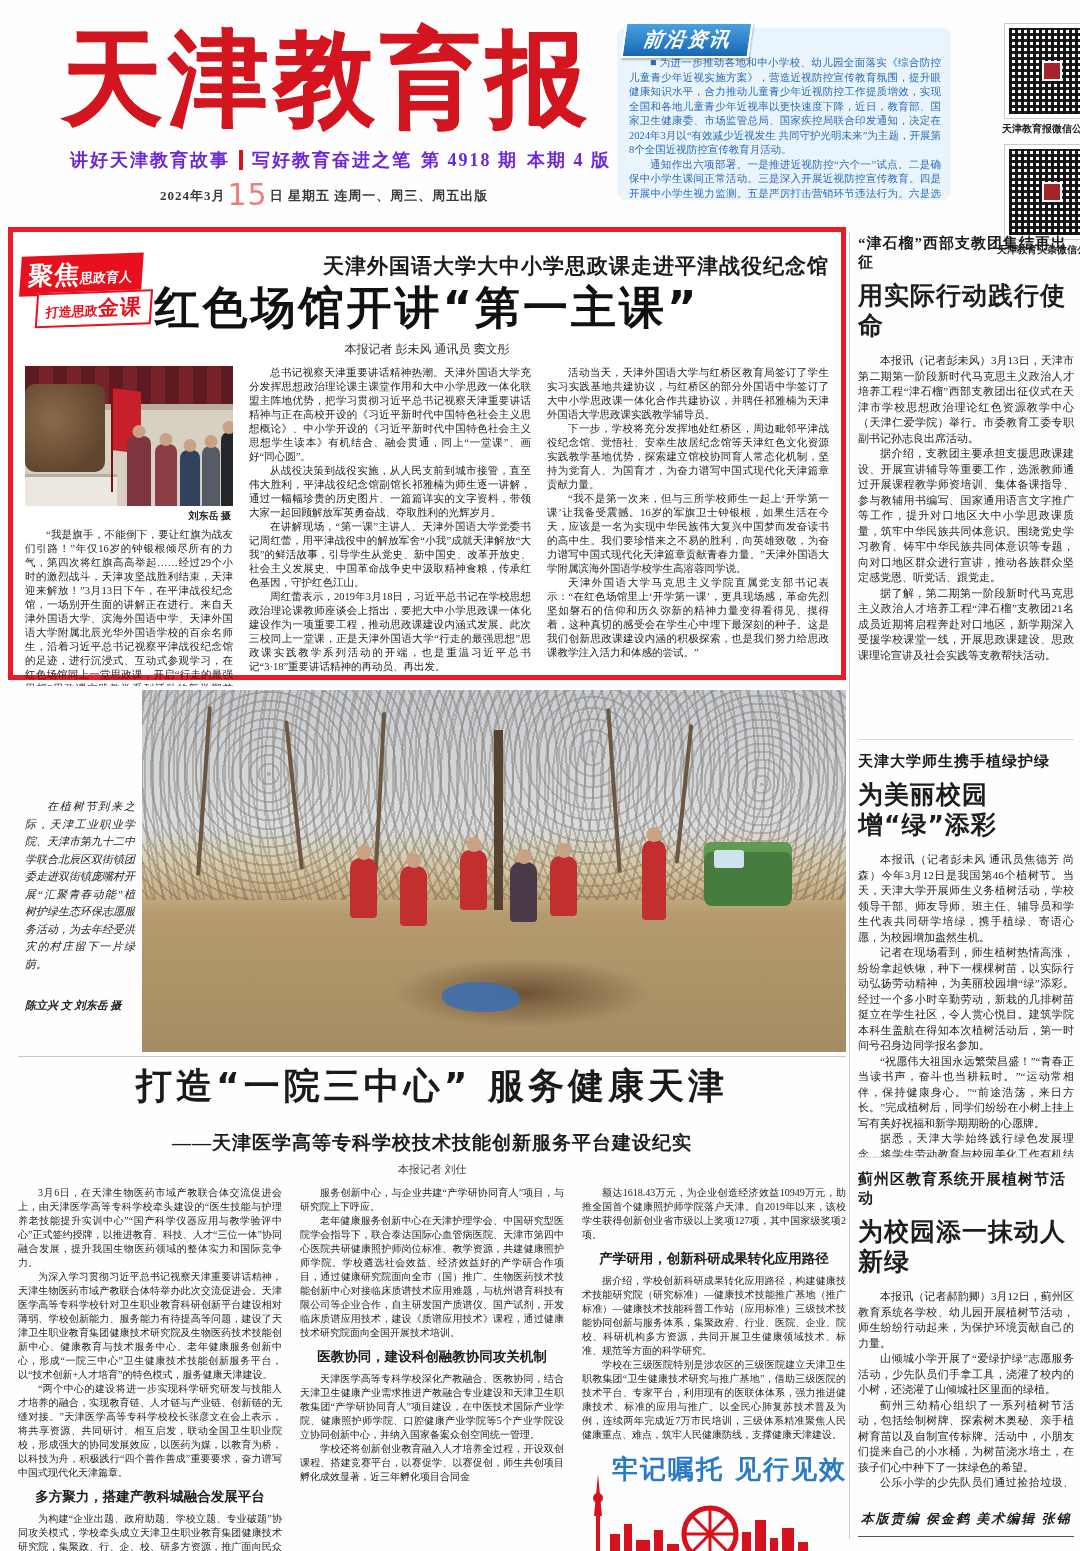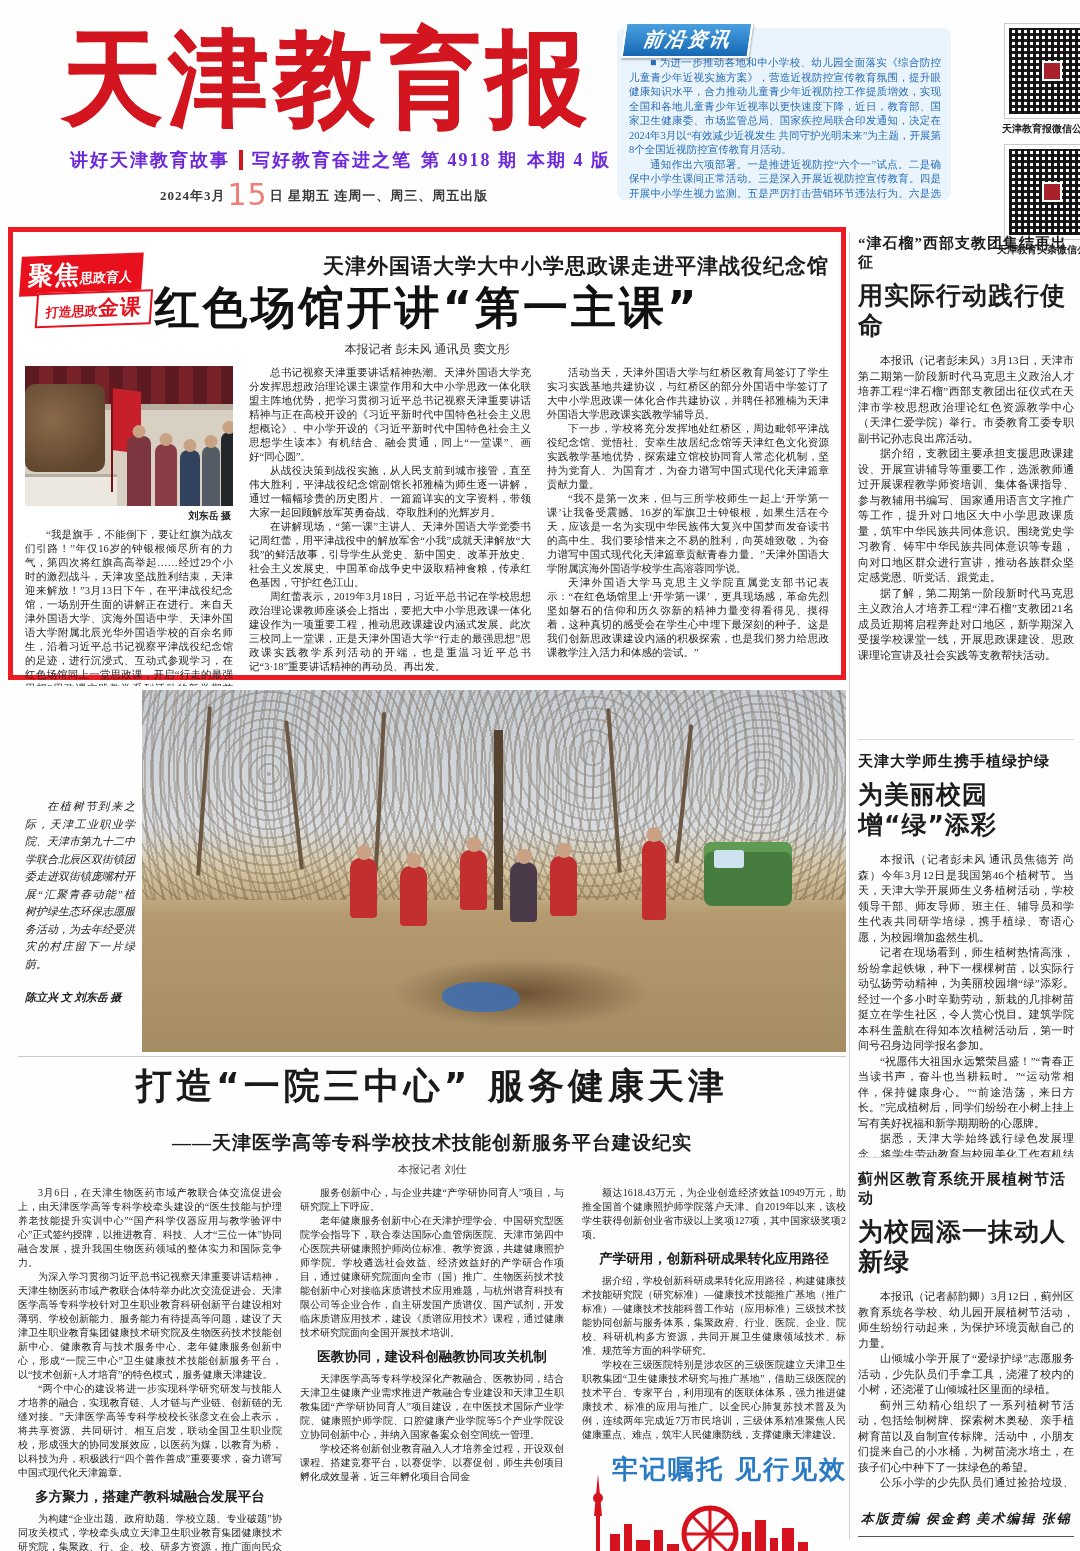--- a/index.html
+++ b/index.html
@@ -88,21 +88,21 @@
   .p1-flag { position:absolute; left:88px; top:24px; width:28px; height:62px; background:#c8202a;
     transform:skewY(7deg); }
   .fig { position:absolute; bottom:0; border-radius:8px 8px 0 0; }
   .fig::before { content:""; position:absolute; top:-11px; left:50%; transform:translateX(-50%);
     width:13px; height:13px; border-radius:50%; background:#c9a183; }
   .photo1-credit { text-align:right; font-size:10px; font-weight:bold; margin:3px 2px 5px 0; }
 
   
   .mid-caption { position:absolute; left:25px; top:798px; width:110px; font-size:11px;
     line-height:17.5px; font-style:italic; text-align:justify; color:#222; }
-  .mid-credit { margin-top:16px; font-weight:bold; font-size:11px; }
+  .mid-credit { margin-top:24px; font-weight:bold; font-size:11px; }
   .photo2 { position:absolute; left:142px; top:690px; width:704px; height:362px; overflow:hidden;
     background:linear-gradient(180deg,#c6ccd3 0%,#d8dce0 38%,#d4c5a2 50%,#b49a6e 62%,#a68c62 100%); }
   .p2-canopy { position:absolute; left:0; top:0; right:0; height:58%; opacity:.55;
     background:
      repeating-radial-gradient(circle at 18% 40%, rgba(96,76,52,.55) 0 2px, transparent 2px 9px),
      repeating-radial-gradient(circle at 64% 30%, rgba(96,76,52,.5) 0 2px, transparent 2px 11px),
      repeating-radial-gradient(circle at 88% 45%, rgba(96,76,52,.5) 0 2px, transparent 2px 8px); }
   .tree { position:absolute; background:#6b5742; width:4px; border-radius:2px; }
   .p2-trunk { position:absolute; left:352px; top:40px; width:9px; height:180px; background:#55422f; }
   .p2-vehicle { position:absolute; left:562px; top:152px; width:88px; height:64px; background:#467c3d;

